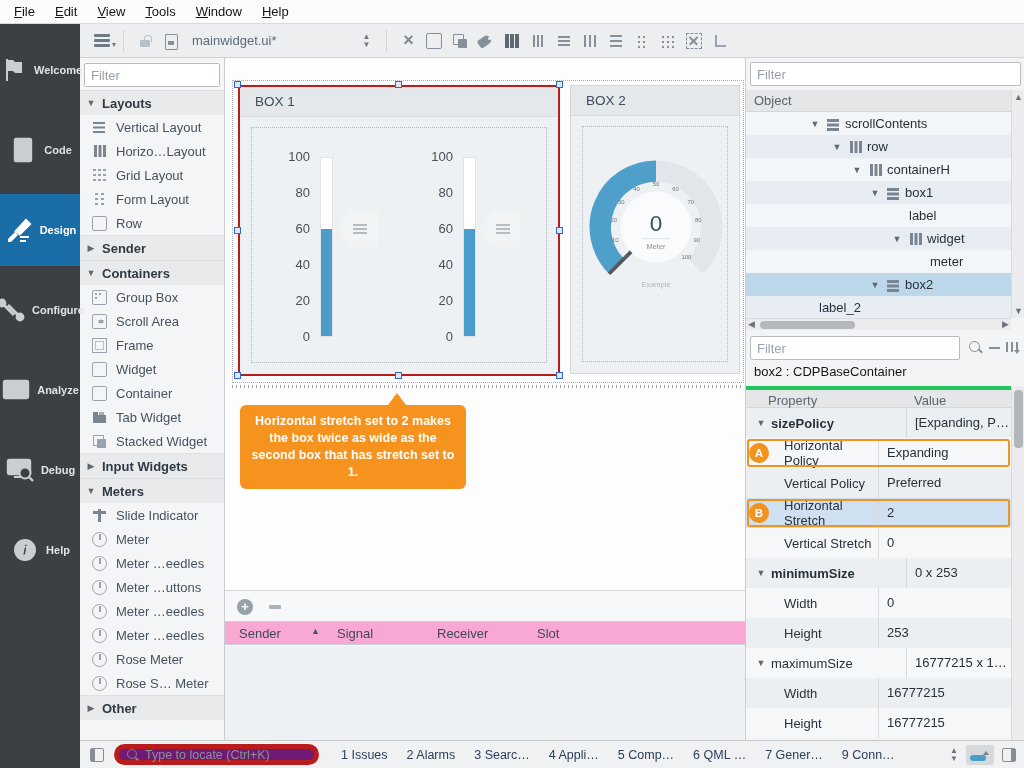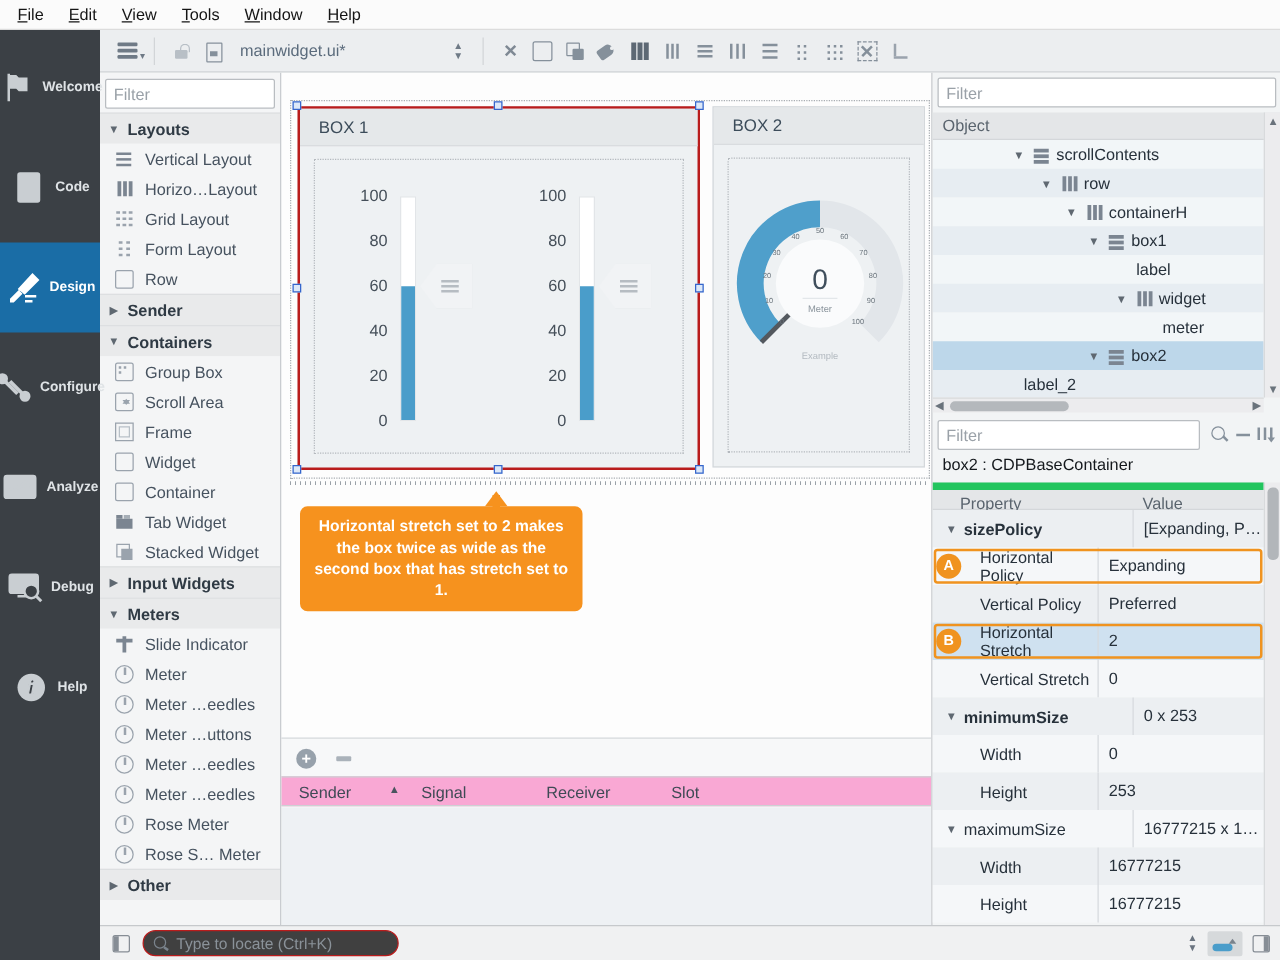--- a/index.html
+++ b/index.html
@@ -132,41 +132,41 @@
   .tree-hthumb{position:absolute;left:14px;top:2px;width:95px;height:8px;background:#b4b8bc;border-radius:4px;}
   .hs-arrow{position:absolute;top:0px;font-size:9px;color:#6a737c;}
   .rp-filter2{position:absolute;left:4px;top:278px;width:210px;}
   .fi{position:absolute;top:282px;width:16px;height:16px;}
   .fi-zoom::before{content:"";position:absolute;left:1px;top:1px;width:9px;height:9px;border:1.5px solid #85909b;border-radius:50%;}
   .fi-zoom::after{content:"";position:absolute;left:10px;top:10px;width:5px;height:1.5px;background:#85909b;transform:rotate(45deg);}
   .fi-minus::before{content:"";position:absolute;left:2px;top:7px;width:11px;height:2px;background:#85909b;}
   .fi-sort::before{content:"";position:absolute;left:1px;top:2px;width:2px;height:10px;background:#85909b;box-shadow:5px 0 0 #85909b,10px 0 0 #85909b;}
   .fi-sort::after{content:"";position:absolute;left:9px;top:10px;width:0;height:0;border:3px solid transparent;border-top:4px solid #85909b;}
   .rp-subject{position:absolute;left:8px;top:306px;color:#14181c;font-size:13px;}
-  .prop-head{position:absolute;left:0;top:328px;width:265px;height:22px;background:#e4e6e8;border-top:6px solid #22c55e;border-bottom:1px solid #d4d7da;color:#5a646e;}
+  .prop-head{position:absolute;left:0;top:328px;width:265px;height:22px;background:#e4e6e8;border-top:4px solid #22c55e;border-bottom:1px solid #d4d7da;color:#5a646e;}
   .prop-rows{position:absolute;left:0;top:350px;width:265px;}
   .pr{height:30px;display:flex;align-items:center;position:relative;}
   .pr .pname{display:flex;align-items:center;gap:5px;width:160px;padding-left:10px;color:#27313b;}
   .pr .pname.child{padding-left:38px;}
   .pr .pval{width:105px;padding-left:8px;border-left:1px solid #d6dade;height:30px;line-height:30px;color:#27313b;white-space:nowrap;overflow:hidden;}
   .pr.odd{background:#eceff2;}
   .pr.even{background:#f5f7f9;}
   .pr.blue{background:#cfe1f0;}
   .pr .outline{position:absolute;left:1px;top:1px;right:1px;bottom:1px;border:2px solid #f0931f;border-radius:3px;pointer-events:none;z-index:3;}
   .badge{position:absolute;left:3px;top:5px;width:20px;height:20px;border-radius:50%;background:#f0931f;color:#fff;font-weight:bold;font-size:11.5px;text-align:center;line-height:20px;z-index:4;}
   .pr .pname.badged{padding-left:38px;}
   .bold{font-weight:bold;}
   .prop-vscroll{position:absolute;left:265px;top:328px;width:14px;height:354px;background:#ececee;border-left:1px solid #d8dadc;}
   .prop-vthumb{position:absolute;left:2px;top:4px;width:9px;height:58px;background:#b2b6ba;border-radius:4px;}
 
   
   .statusbar{left:80px;top:740px;width:944px;height:28px;background:#f0f1f2;border-top:1px solid #c6c9cc;display:flex;align-items:center;z-index:10;}
   .sb-toggle{width:14px;height:14px;border:1.5px solid #868d95;border-radius:2px;margin:0 10px 0 10px;position:relative;}
   .sb-toggle::before{content:"";position:absolute;left:0;top:0;bottom:0;width:4px;background:#868d95;}
-  .sb-search{width:205px;height:21px;border:1px solid #b91c1c;border-radius:11px;background:#404040;display:flex;align-items:center;padding:0 8px;gap:6px;color:#8a9299;font-size:12.5px;}
+  .sb-search{width:205px;height:21px;border:5px solid #b91c1c;border-radius:11px;background:#701a75;display:flex;align-items:center;padding:0 8px;gap:6px;color:#8a9299;font-size:12.5px;}
   .sb-mag{width:12px;height:12px;position:relative;flex:none;}
   .sb-mag::before{content:"";position:absolute;left:0;top:0;width:8px;height:8px;border:1.5px solid #7a838c;border-radius:50%;}
   .sb-mag::after{content:"";position:absolute;left:8px;top:9px;width:4px;height:1.5px;background:#7a838c;transform:rotate(35deg);}
   .sb-btns{display:flex;gap:19px;margin-left:22px;color:#2d3e59;font-size:12.5px;}
   .sb-right{margin-left:auto;display:flex;align-items:center;gap:8px;margin-right:8px;}
   .sb-spin{display:flex;flex-direction:column;gap:2px;color:#6a7480;font-size:8px;line-height:6px;}
   .sb-prog{width:28px;height:20px;background:#d6d9db;border-radius:2px;position:relative;}
   .sb-prog::before{content:"";position:absolute;left:4px;top:10px;width:16px;height:6px;border-radius:3px;background:#4a9dca;}
   .sb-prog::after{content:"";position:absolute;right:5px;top:3px;width:0;height:0;border:3px solid transparent;border-bottom:4px solid #7a838c;}
   .sb-panel{width:14px;height:14px;border:1.5px solid #868d95;border-radius:2px;position:relative;}
@@ -619,20 +619,30 @@
       <div class="prop-vthumb"></div>
     </div>
 </div>
 
 <div class="abs statusbar">
   <div class="sb-toggle"></div>
   <div class="sb-search">
     <span class="sb-mag"></span>
     <span>Type to locate (Ctrl+K)</span>
   </div>
+  <div class="sb-btns">
+    <span>1 Issues</span>
+    <span>2 Alarms</span>
+    <span>3 Searc…</span>
+    <span>4 Appli…</span>
+    <span>5 Comp…</span>
+    <span>6 QML …</span>
+    <span>7 Gener…</span>
+    <span>9 Conn…</span>
+  </div>
   <div class="sb-right">
     <span class="sb-spin">
         <span>▲</span>
         <span>▼</span>
       </span>
     <span class="sb-prog"></span>
     <span class="sb-panel"></span>
   </div>
 </div>
 

